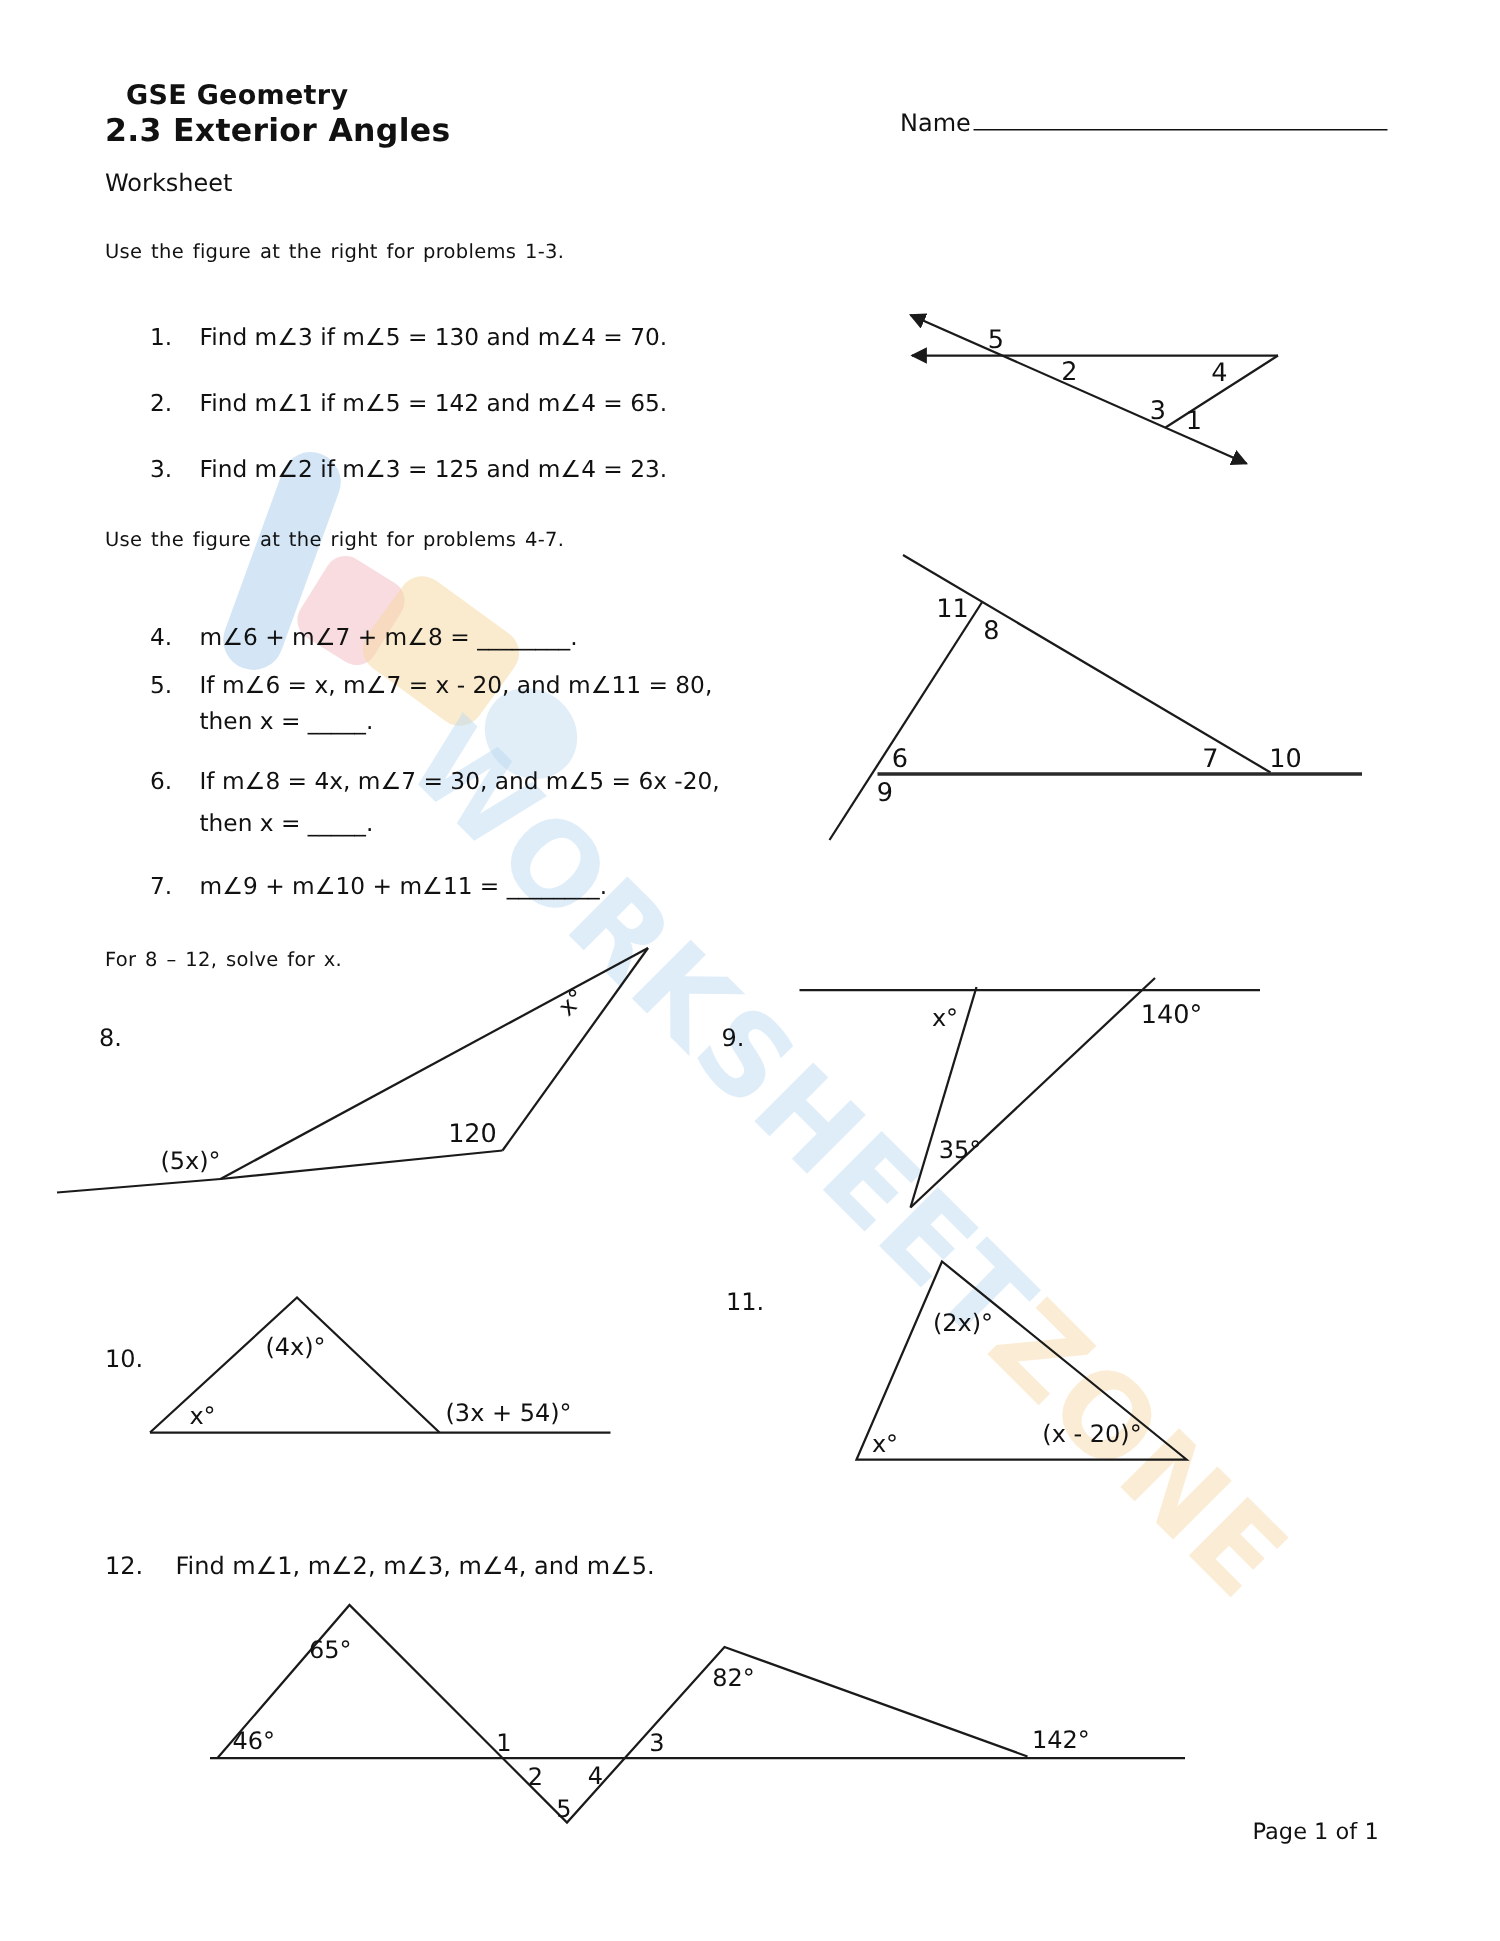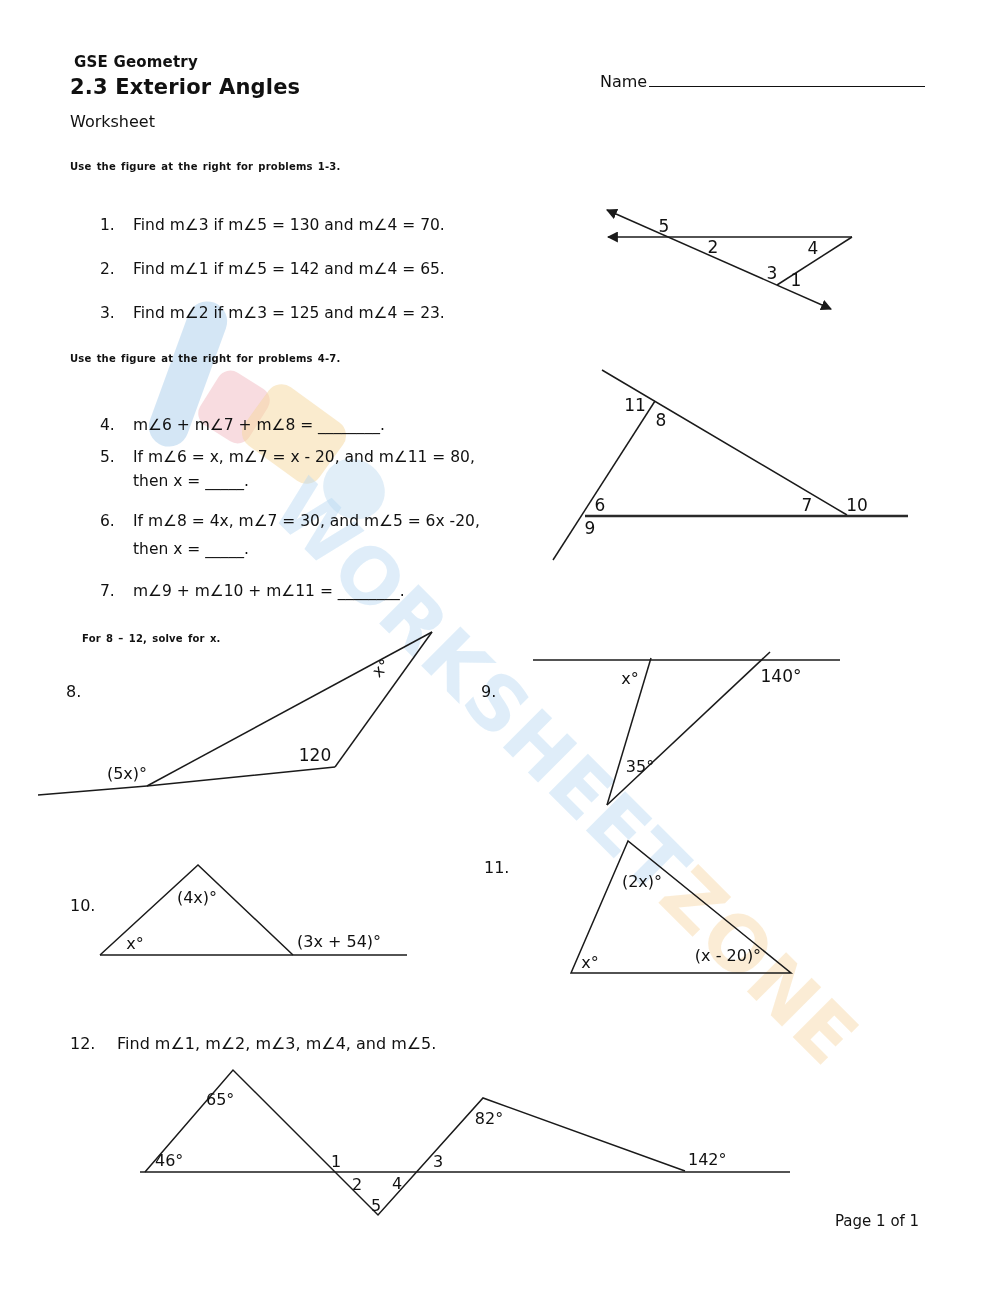--- a/index.html
+++ b/index.html
@@ -2,26 +2,26 @@
 <html><head>
 <meta charset="utf-8">
 <style>
   html,body{margin:0;padding:0;background:#e8e8e8;}
   .page{
     position:relative;width:1000px;height:1294px;margin:0 auto;
     background:#ffffff;overflow:hidden;
     font-family:"DejaVu Sans","Liberation Sans",sans-serif;color:#111;
   }
   .abs{position:absolute;white-space:nowrap;}
-  .h-course{left:74px;top:53px;font-size:15px;font-weight:bold;letter-spacing:.2px;}
+  .h-course{left:84px;top:53px;font-size:18px;font-weight:bold;letter-spacing:.2px;}
   .h-title{left:70px;top:75px;font-size:21px;font-weight:bold;letter-spacing:.2px;}
   .h-sub{left:70px;top:112px;font-size:16px;}
   .name-row{left:600px;top:71px;font-size:16px;}
   .name-line{display:inline-block;width:276px;height:15px;border-bottom:1.6px solid #111;margin-left:2px;}
-  .sec-head{font-size:10px;font-weight:bold;letter-spacing:.2px;word-spacing:1.5px;}
+  .sec-head{font-size:13px;font-weight:normal;letter-spacing:.2px;word-spacing:1.5px;}
   .prob{font-size:15.5px;}
   .prob .num{display:inline-block;width:33px;}
   .prob12 .num{display:inline-block;width:47px;}
   .fig-num{font-size:16px;}
   .footer{left:835px;top:1212px;font-size:15px;}
   svg.figs{position:absolute;left:0;top:0;pointer-events:none;}
   svg.figs text{font-family:"DejaVu Sans","Liberation Sans",sans-serif;fill:#111;}
   svg.figs .stroke{stroke:#1a1a1a;stroke-width:1.5;fill:none;}
   
   .wm-text{
@@ -73,21 +73,21 @@
     </div>
     <div class="abs prob" style="left:133px;top:472px;">then x = _____.</div>
     <div class="abs prob" style="left:100px;top:512px;">
       <span class="num">6.</span><span>If m∠8 = 4x, m∠7 = 30, and m∠5 = 6x -20,</span>
     </div>
     <div class="abs prob" style="left:133px;top:540px;">then x = _____.</div>
     <div class="abs prob" style="left:100px;top:582px;">
       <span class="num">7.</span><span>m∠9 + m∠10 + m∠11 = ________.</span>
     </div>
 
-    <div class="abs sec-head" style="left:70px;top:633px;margin-left:12px;">For 8 – 12, solve for x.</div>
+    <div class="abs sec-head" style="left:70px;top:633px;">For 8 – 12, solve for x.</div>
 
     <div class="abs fig-num" style="left:66px;top:682px;">8.</div>
     <div class="abs fig-num" style="left:481px;top:682px;">9.</div>
     <div class="abs fig-num" style="left:70px;top:896px;">10.</div>
     <div class="abs fig-num" style="left:484px;top:858px;">11.</div>
 
     <div class="abs prob prob12" style="left:70px;top:1034px;font-size:16px;">
       <span class="num">12.</span><span>Find m∠1, m∠2, m∠3, m∠4, and m∠5.</span>
     </div>
 

